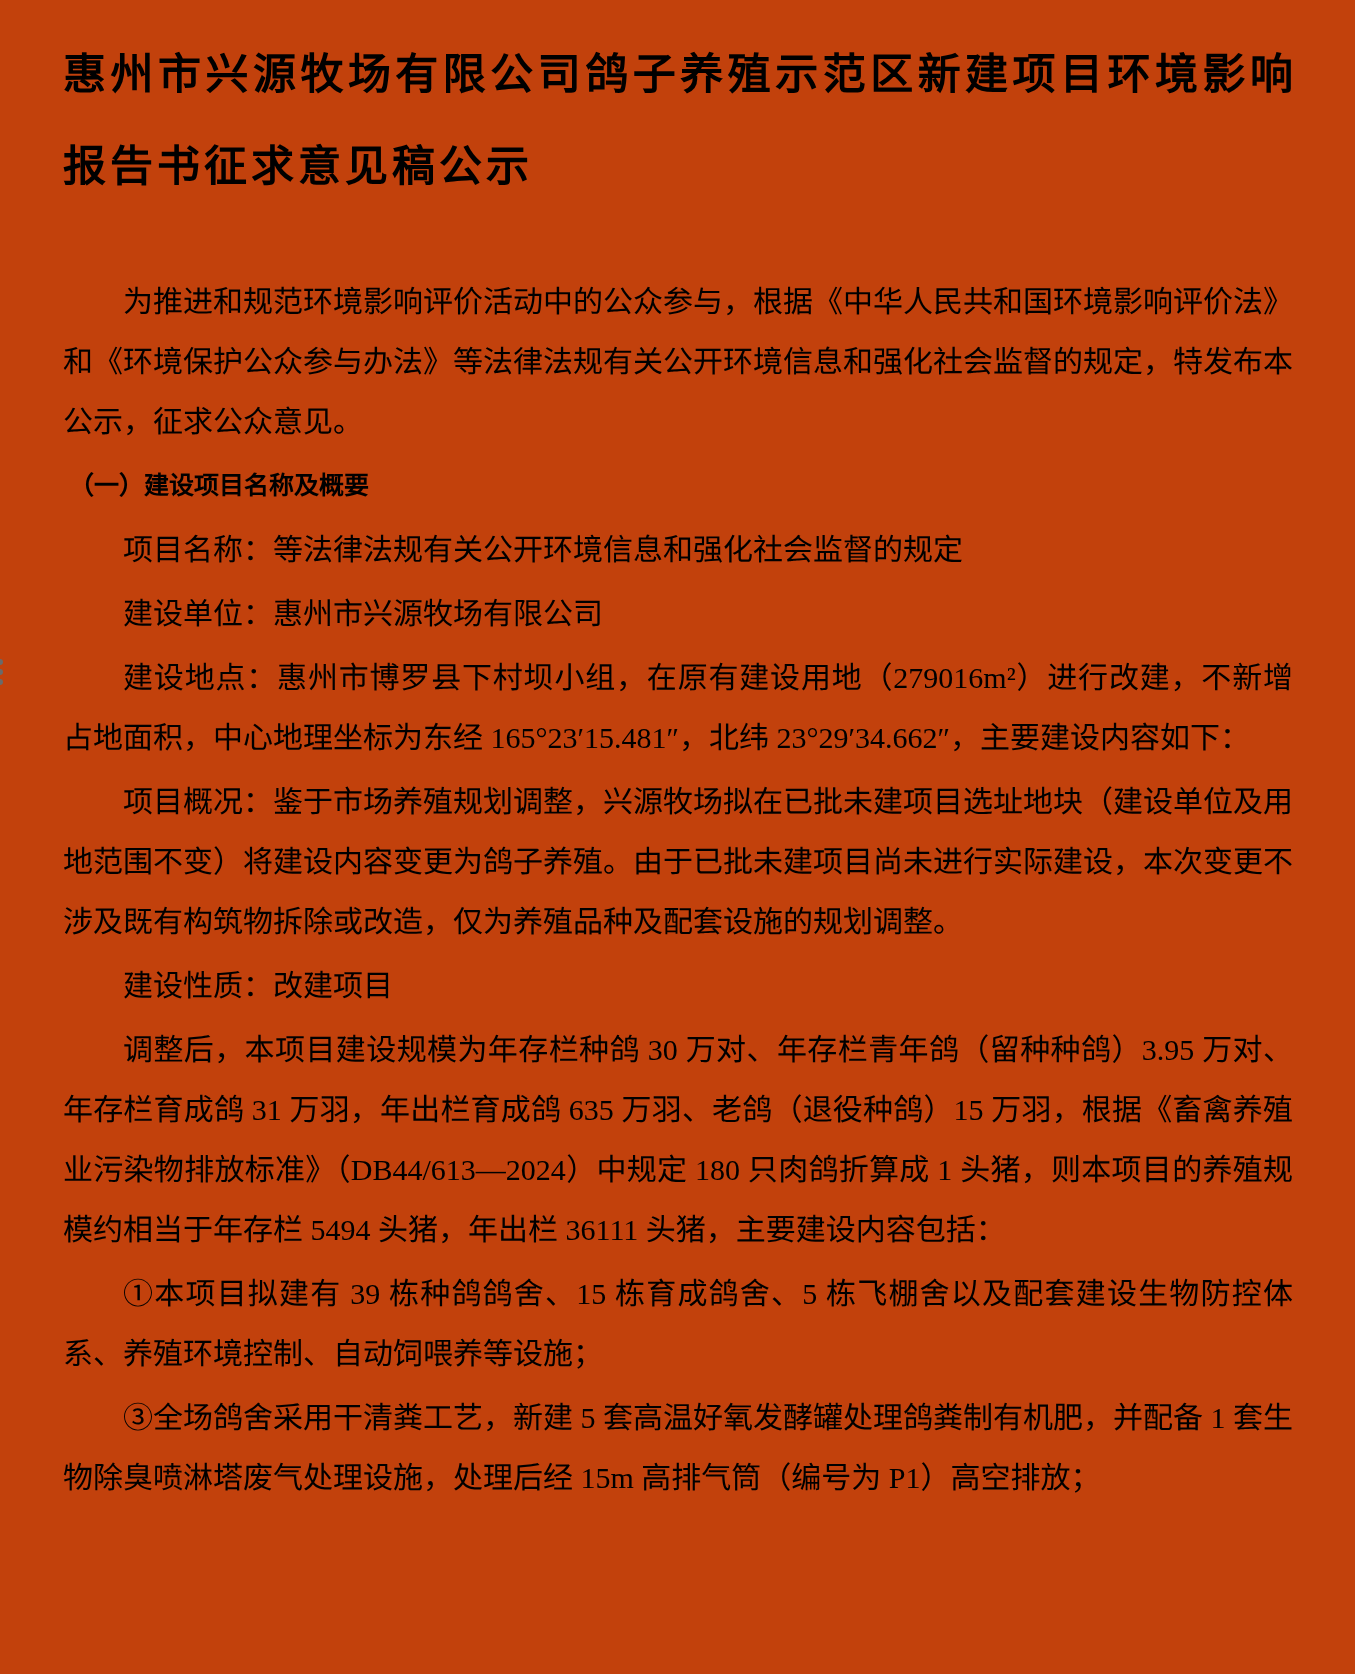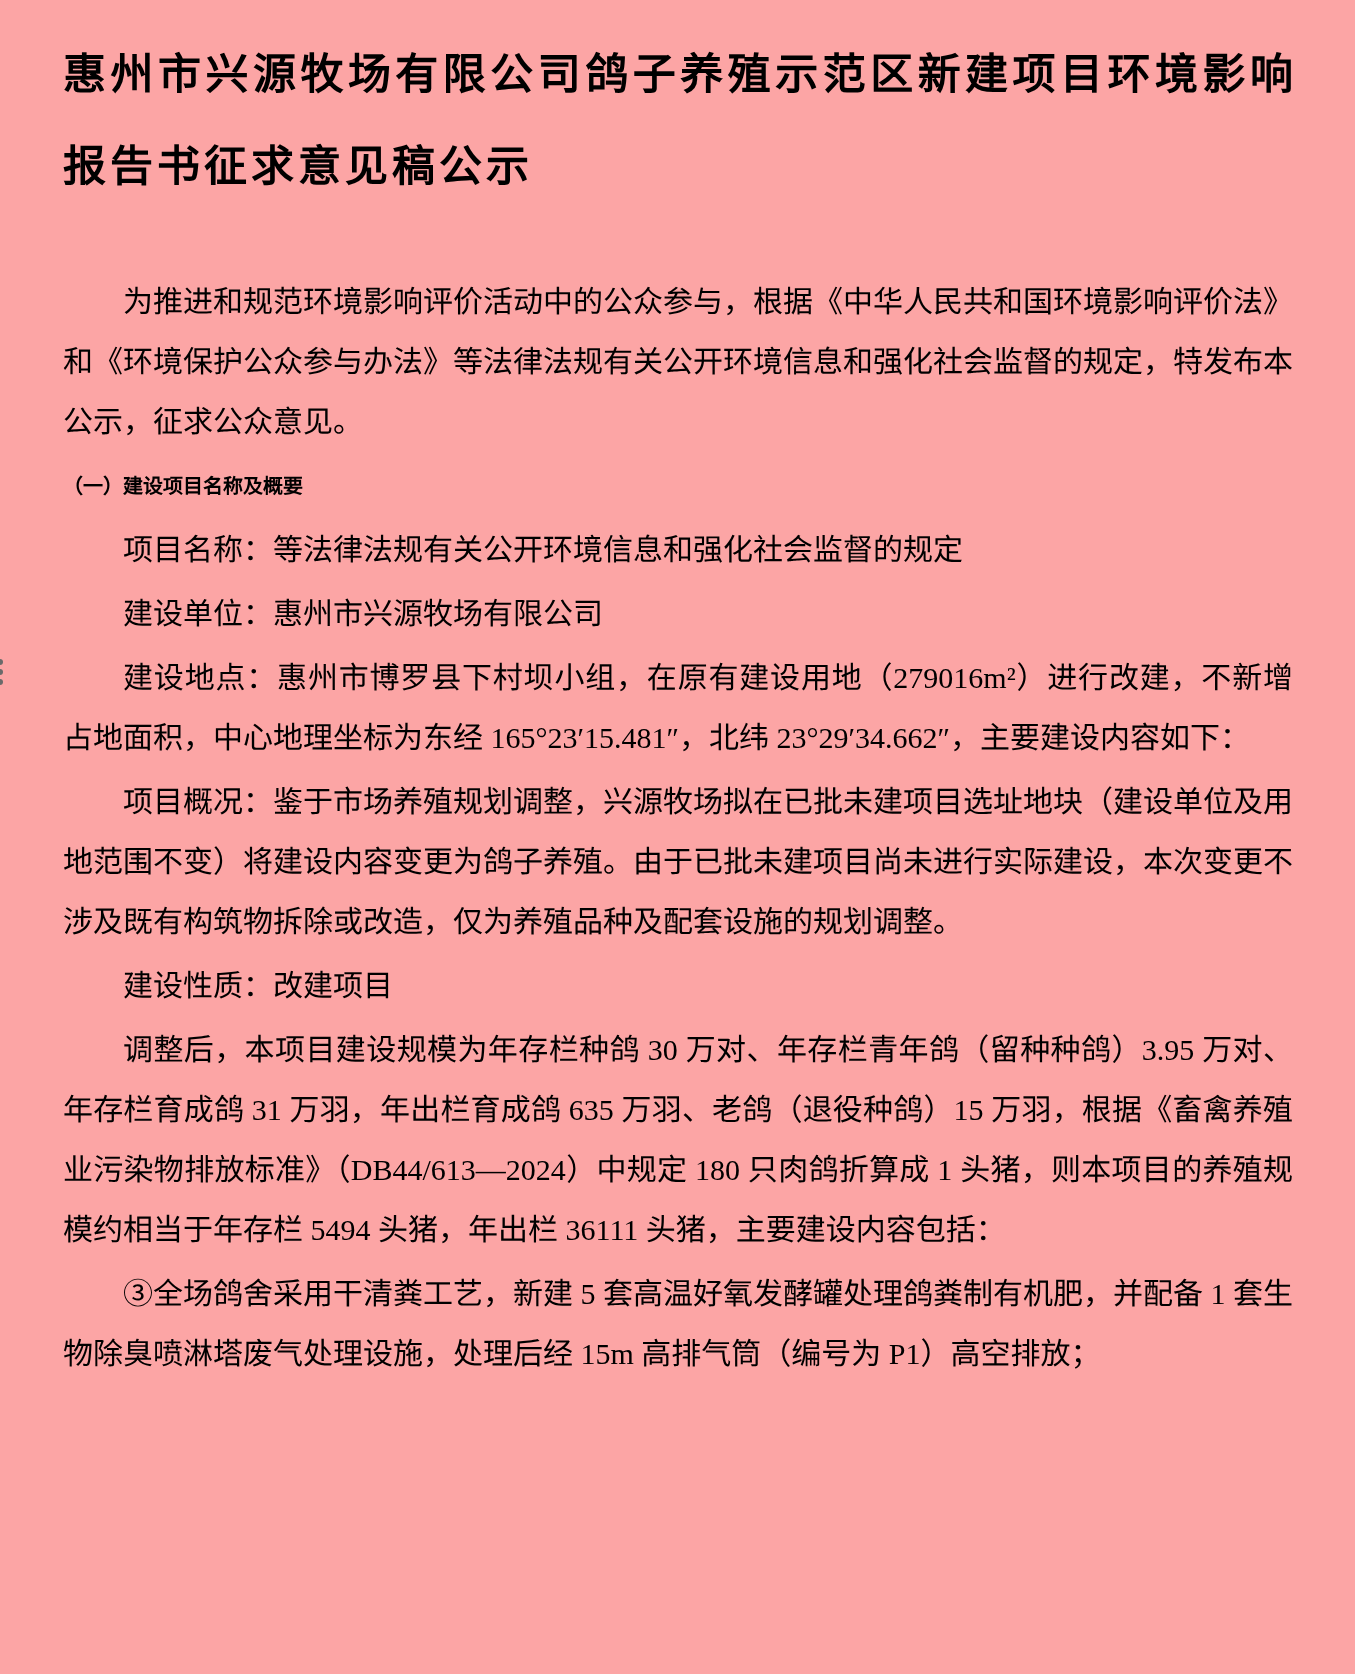--- a/index.html
+++ b/index.html
@@ -5,21 +5,21 @@
   html, body {
     margin: 0;
     padding: 0;
     background: #ffffff;
   }
   .page {
     position: relative;
     width: 1355px;
     height: 1674px;
     box-sizing: border-box;
-    background: #fca5a5;
+    background: #c2410c;
     color: #000000;
     padding: 28px 62px 0 63px;
     overflow: hidden;
   }
   .doc-title {
     margin: 0;
     font-family: "Liberation Sans", "DejaVu Sans", sans-serif;
     font-weight: bold;
     font-size: 43px;
     line-height: 92px;
@@ -43,22 +43,22 @@
     text-justify: inter-ideograph;
   }
   .doc-body p {
     margin: 4px 0 0 0;
     text-indent: 2em;
   }
   .doc-body p.first-para {
     margin-top: 0;
   }
   .section-heading {
-    margin: 4px 0 0 0;
-    font-size: 20px;
+    margin: 4px 0 0 6px;
+    font-size: 25px;
     line-height: 60px;
     font-weight: bold;
     text-indent: 0;
     font-family: Liberation Serif, serif;
   }
   .drag-dots {
     position: absolute;
     left: -3px;
     top: 659px;
     width: 8px;
@@ -99,18 +99,19 @@
     <p>建设单位：惠州市兴源牧场有限公司</p>
 
     <p>建设地点：惠州市博罗县下村坝小组，在原有建设用地（279016m²）进行改建，不新增占地面积，中心地理坐标为东经 165°23′15.481″，北纬 23°29′34.662″，主要建设内容如下：</p>
 
     <p>项目概况：鉴于市场养殖规划调整，兴源牧场拟在已批未建项目选址地块（建设单位及用地范围不变）将建设内容变更为鸽子养殖。由于已批未建项目尚未进行实际建设，本次变更不涉及既有构筑物拆除或改造，仅为养殖品种及配套设施的规划调整。</p>
 
     <p>建设性质：改建项目</p>
 
     <p>调整后，本项目建设规模为年存栏种鸽 30 万对、年存栏青年鸽（留种种鸽）3.95 万对、年存栏育成鸽 31 万羽，年出栏育成鸽 635 万羽、老鸽（退役种鸽）15 万羽，根据《畜禽养殖业污染物排放标准》（DB44/613—2024）中规定 180 只肉鸽折算成 1 头猪，则本项目的养殖规模约相当于年存栏 5494 头猪，年出栏 36111 头猪，主要建设内容包括：</p>
 
+    <p>①本项目拟建有 39 栋种鸽鸽舍、15 栋育成鸽舍、5 栋飞棚舍以及配套建设生物防控体系、养殖环境控制、自动饲喂养等设施；</p>
 
 
     <p>③全场鸽舍采用干清粪工艺，新建 5 套高温好氧发酵罐处理鸽粪制有机肥，并配备 1 套生物除臭喷淋塔废气处理设施，处理后经 15m 高排气筒（编号为 P1）高空排放；</p>
 
   </div>
 </div>
 
 </body></html>

